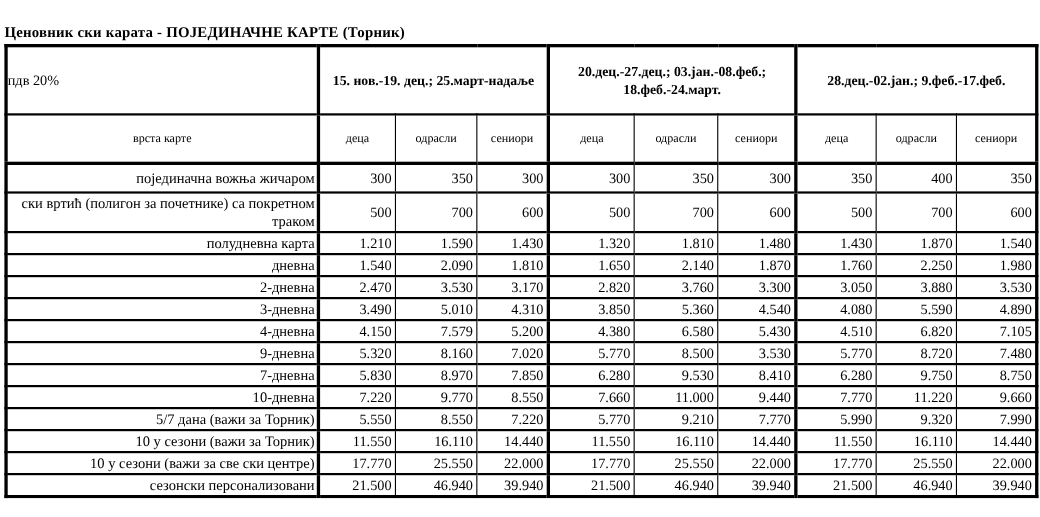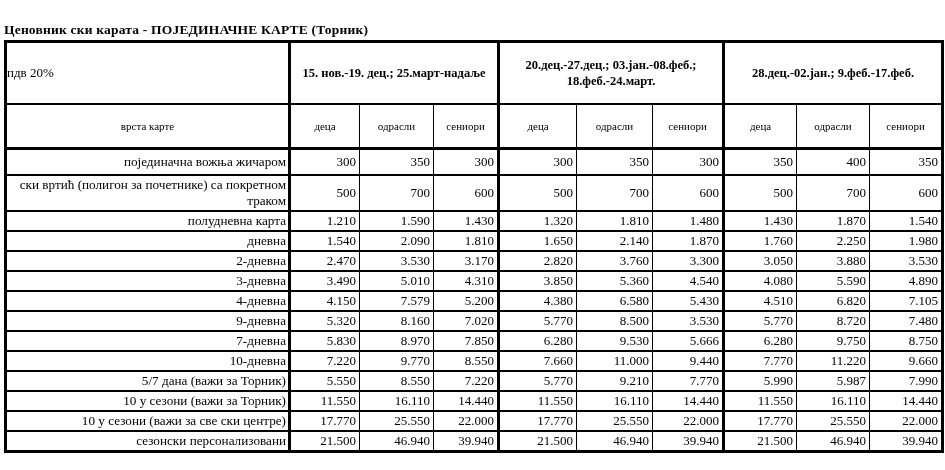--- a/index.html
+++ b/index.html
@@ -219,21 +219,21 @@
           <td class="num-cell">8.720</td>
           <td class="num-cell">7.480</td>
         </tr>
         <tr>
           <td class="label-cell label-col">7-дневна</td>
           <td class="num-cell group-start">5.830</td>
           <td class="num-cell">8.970</td>
           <td class="num-cell">7.850</td>
           <td class="num-cell group-start">6.280</td>
           <td class="num-cell">9.530</td>
-          <td class="num-cell">5.666</td>
+          <td class="num-cell">8.410</td>
           <td class="num-cell group-start">6.280</td>
           <td class="num-cell">9.750</td>
           <td class="num-cell">8.750</td>
         </tr>
         <tr>
           <td class="label-cell label-col">10-дневна</td>
           <td class="num-cell group-start">7.220</td>
           <td class="num-cell">9.770</td>
           <td class="num-cell">8.550</td>
           <td class="num-cell group-start">7.660</td>
@@ -245,21 +245,21 @@
         </tr>
         <tr>
           <td class="label-cell label-col">5/7 дана (важи за Торник)</td>
           <td class="num-cell group-start">5.550</td>
           <td class="num-cell">8.550</td>
           <td class="num-cell">7.220</td>
           <td class="num-cell group-start">5.770</td>
           <td class="num-cell">9.210</td>
           <td class="num-cell">7.770</td>
           <td class="num-cell group-start">5.990</td>
-          <td class="num-cell">5.987</td>
+          <td class="num-cell">9.320</td>
           <td class="num-cell">7.990</td>
         </tr>
         <tr>
           <td class="label-cell label-col">10 у сезони (важи за Торник)</td>
           <td class="num-cell group-start">11.550</td>
           <td class="num-cell">16.110</td>
           <td class="num-cell">14.440</td>
           <td class="num-cell group-start">11.550</td>
           <td class="num-cell">16.110</td>
           <td class="num-cell">14.440</td>

